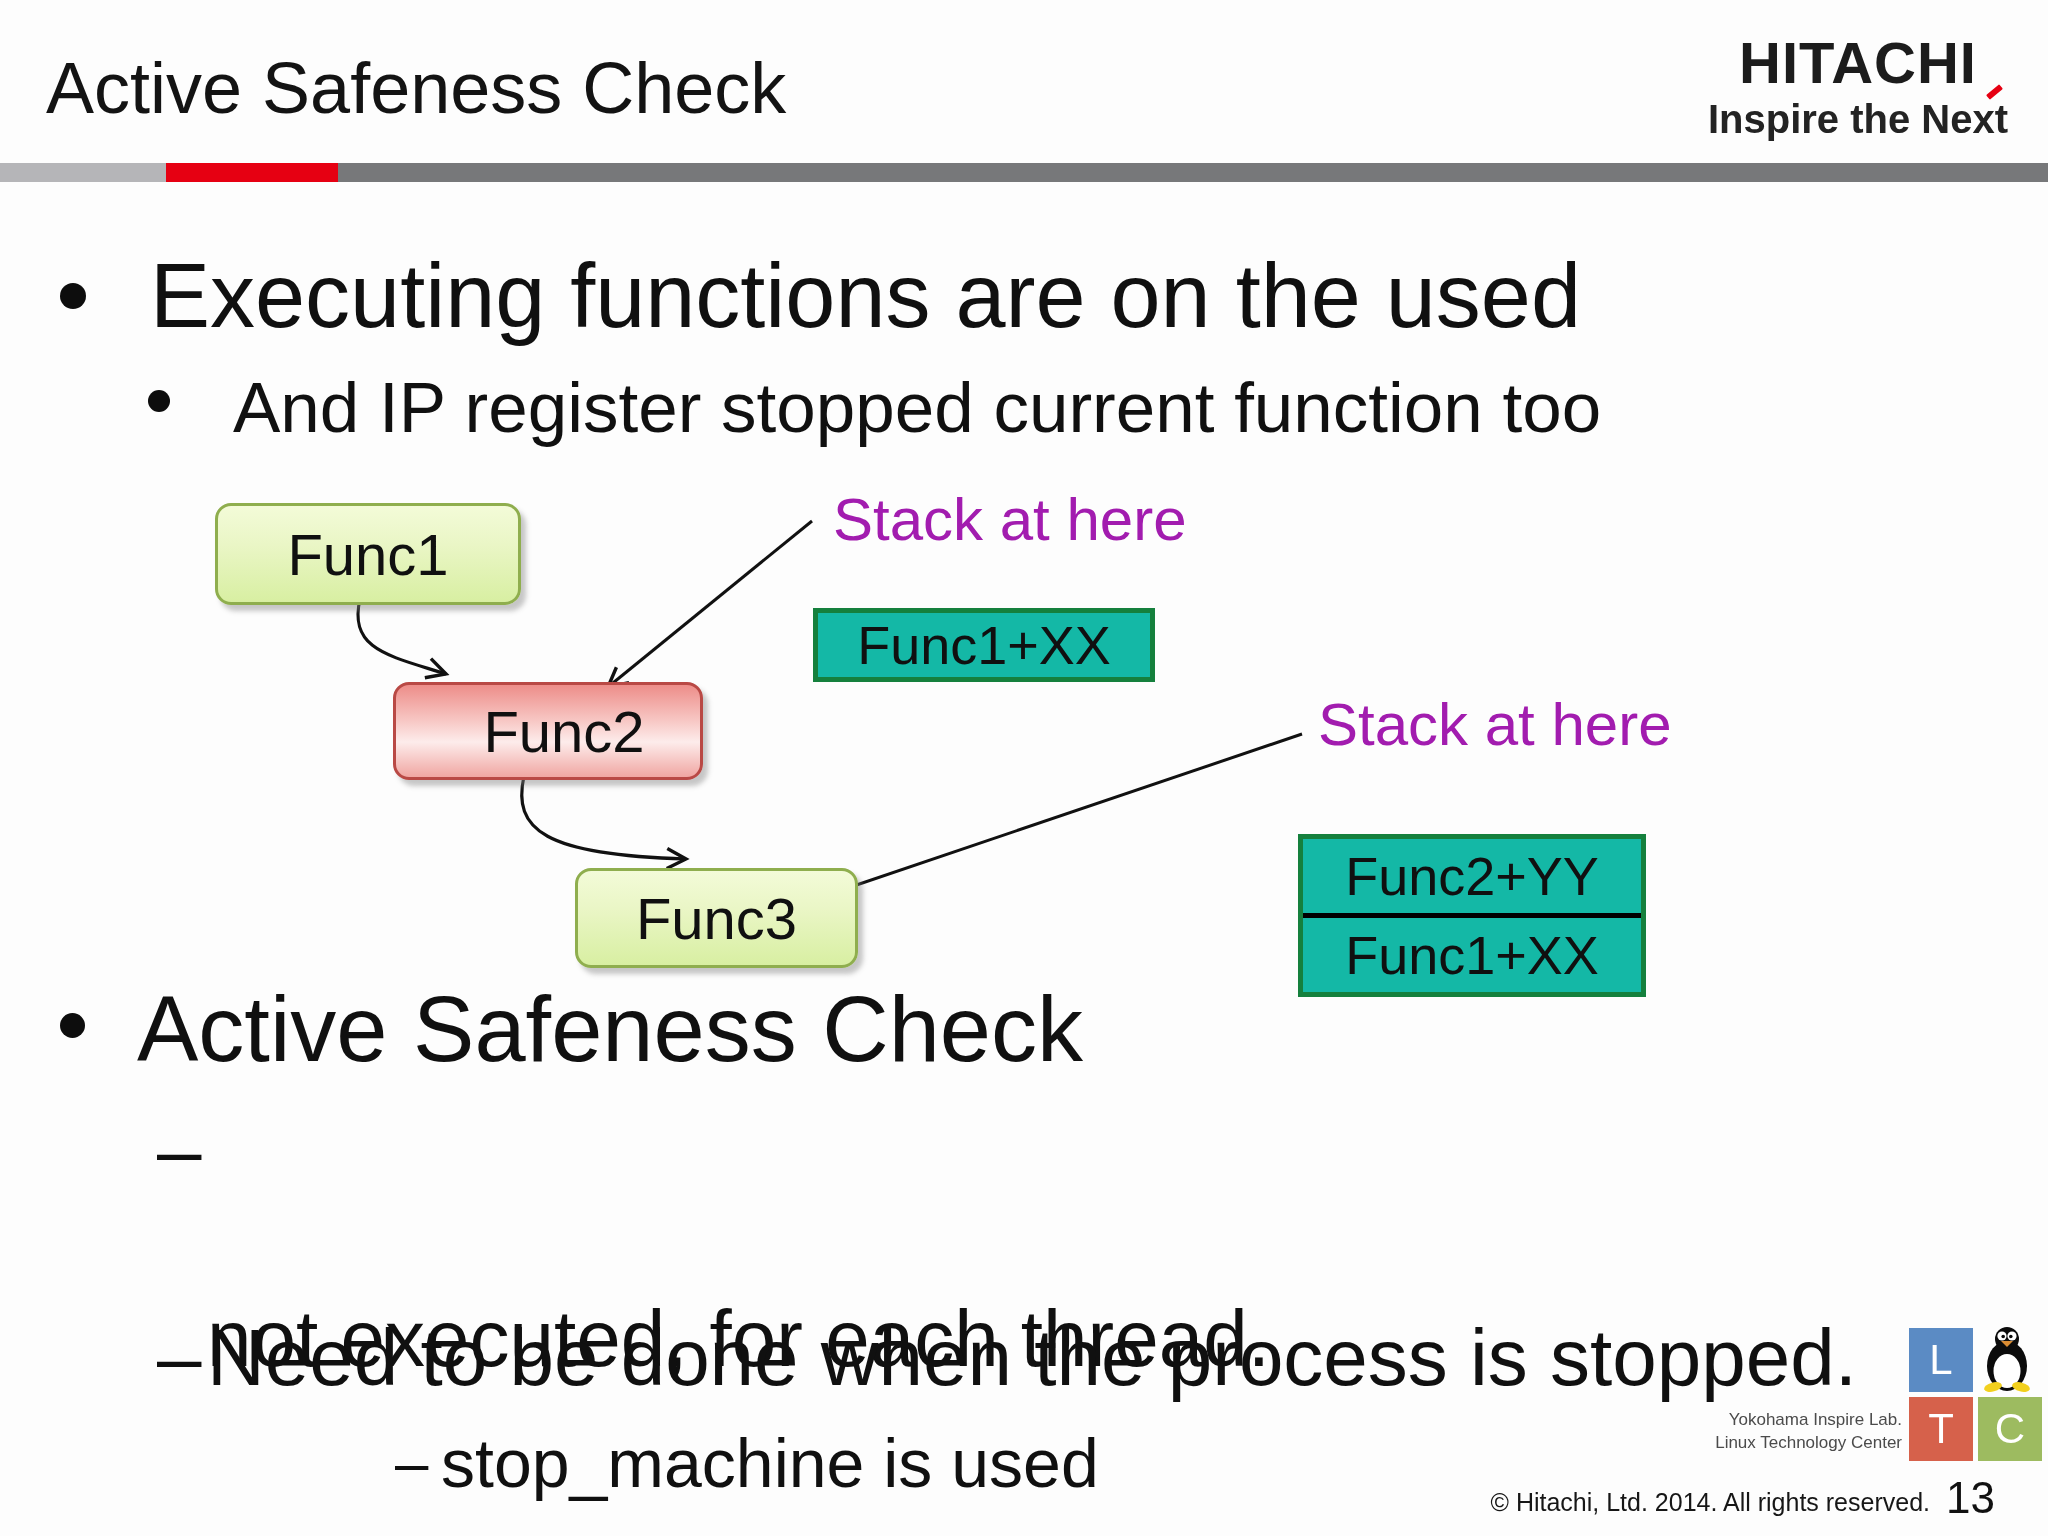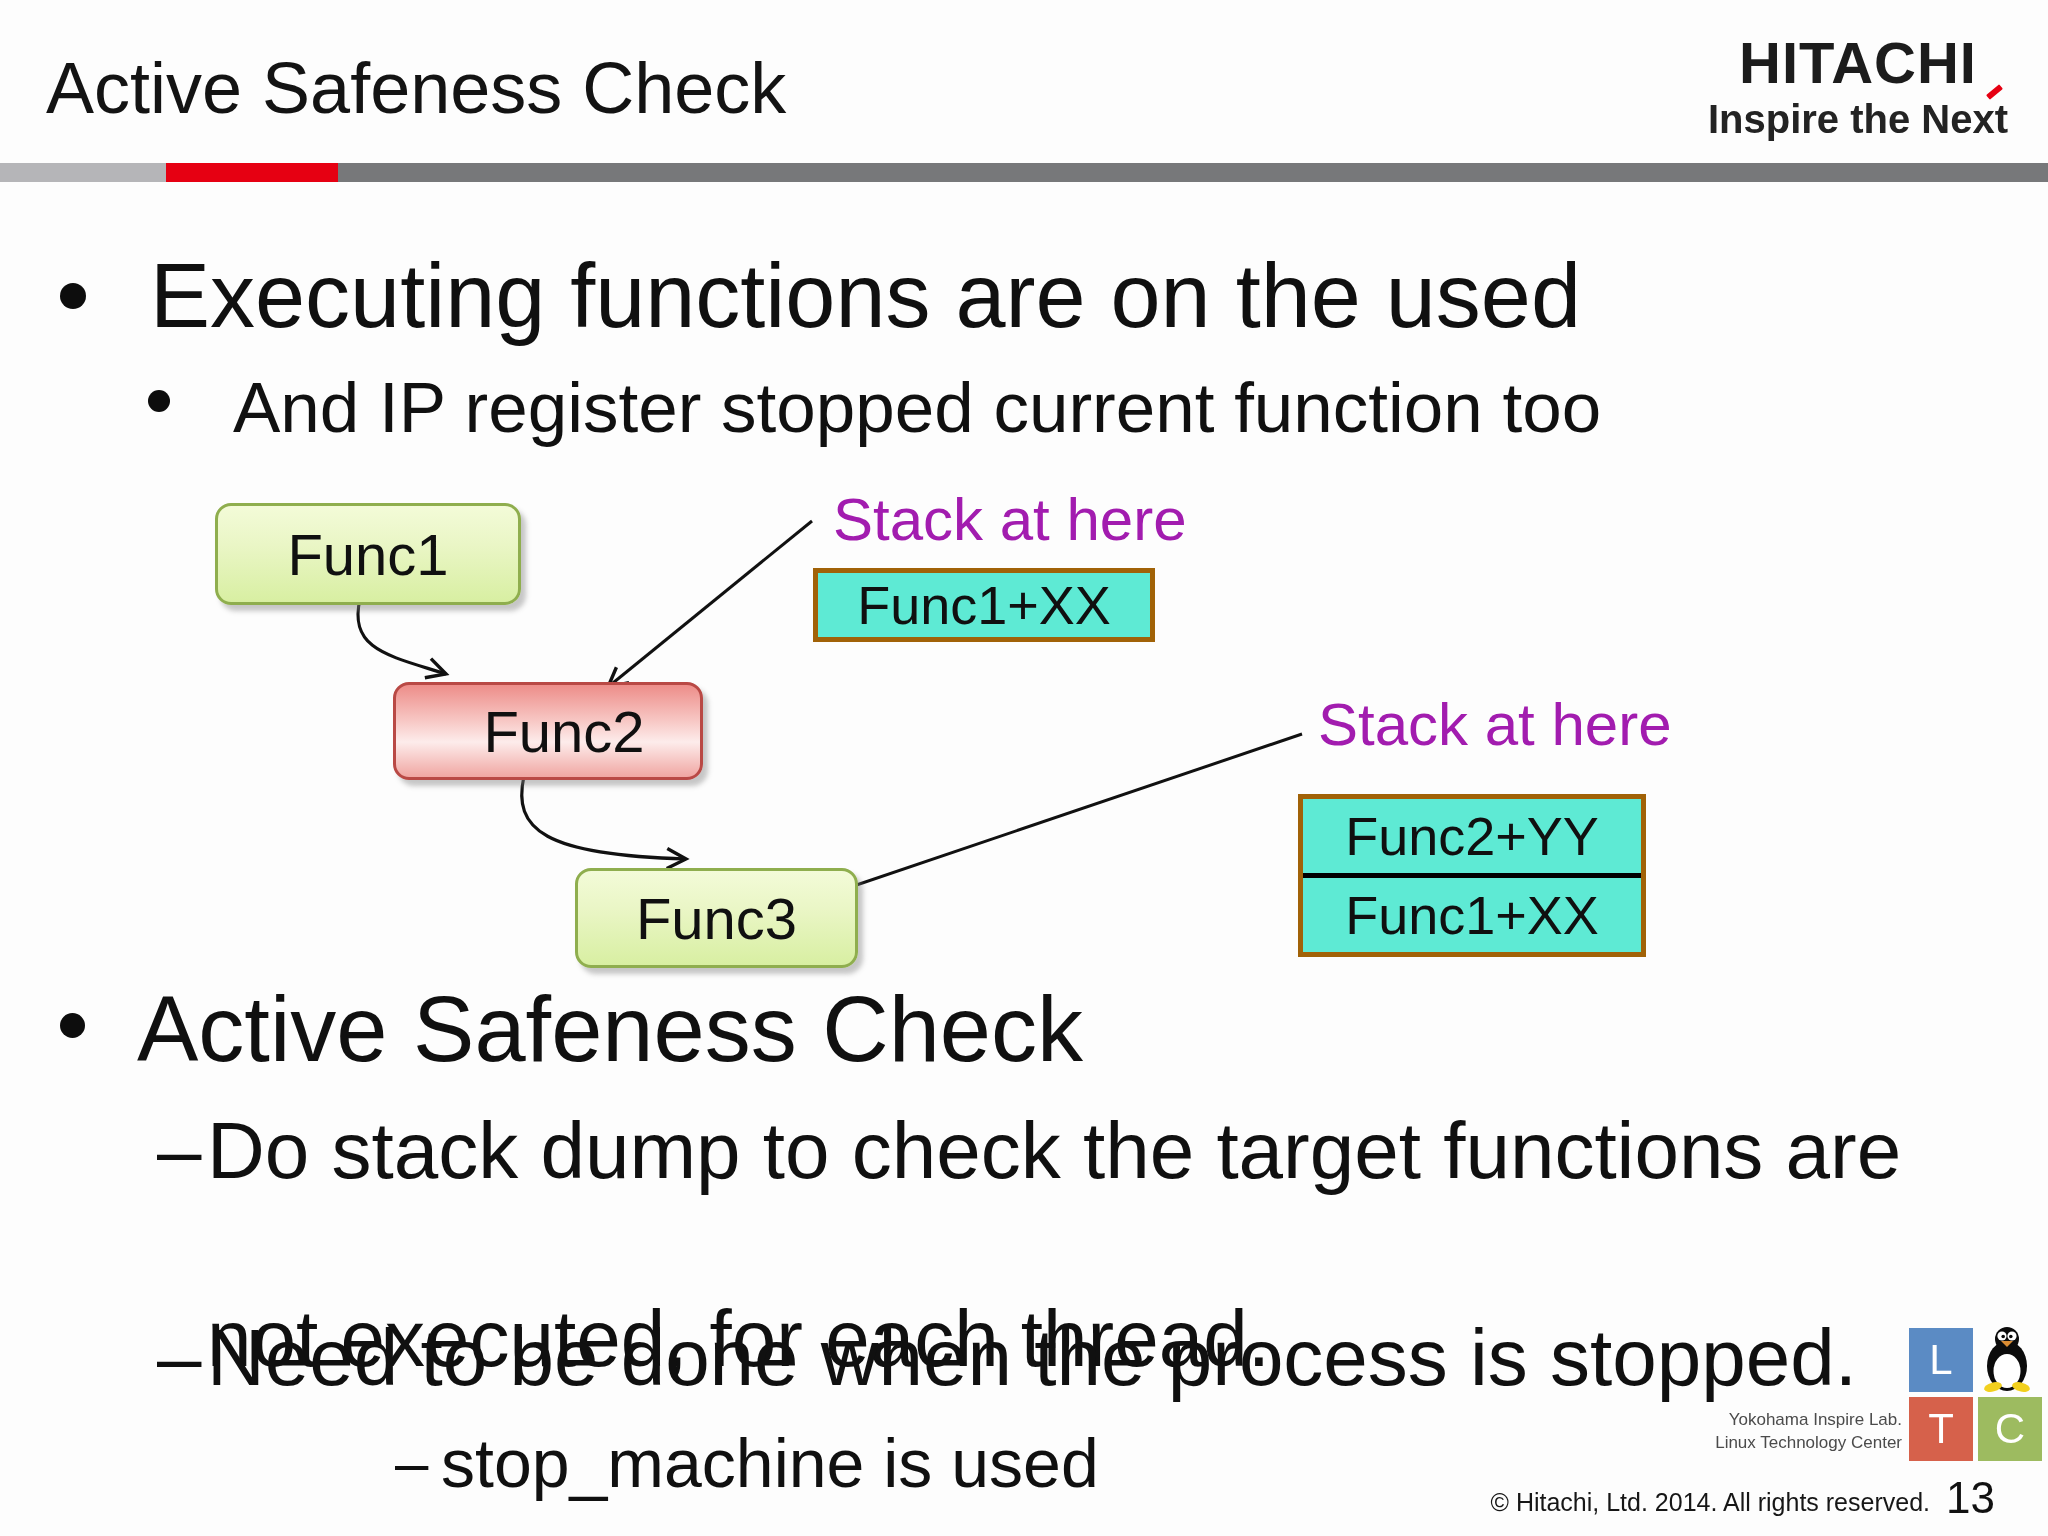--- a/index.html
+++ b/index.html
@@ -43,21 +43,21 @@
   .fbox{position:absolute;display:flex;align-items:center;justify-content:center;
         font-size:58px;border-radius:16px;border:3px solid;box-shadow:5px 6px 5px rgba(130,130,130,.45);}
   .fgreen{background:linear-gradient(180deg,#f3fbd8 0%,#eaf6c6 40%,#d8efa2 100%);border-color:var(--func_green_border);}
   .fred{background:linear-gradient(180deg,#ed8d89 0%,#f7c6c3 38%,#fdeceb 62%,#f0a6a2 100%);border-color:var(--func_red_border);padding-left:32px;}
   .func1{left:215px;top:503px;width:300px;height:96px;}
   .func2{left:393px;top:682px;width:272px;height:92px;}
   .func3{left:575px;top:868px;width:277px;height:94px;}
   .stacklabel{font-size:60px;color:#a21caf;}
   .slab1{left:833px;top:490px;}
   .slab2{left:1318px;top:695px;}
-  .stackbox{position:absolute;background:#5eead4;border:5px solid #a16207;}
+  .stackbox{position:absolute;background:#14b8a6;border:5px solid #15803d;margin-top:40px;}
   .stack1{left:813px;top:568px;width:332px;height:64px;}
   .srow{display:flex;align-items:center;justify-content:center;font-size:54px;height:64px;}
   .stack2{left:1298px;top:794px;width:338px;}
   .stack2 .srow{height:74px;}
   .stack2 .srow + .srow{border-top:5px solid #000;}
   svg.arrows{position:absolute;left:0;top:0;pointer-events:none;}
   
   .orgtext{right:146px;top:1408px;text-align:right;font-size:17px;line-height:23px;color:#4b4b4b;white-space:normal;}
   .sq{position:absolute;width:64px;height:64px;display:flex;align-items:center;justify-content:center;
       color:#fff;font-size:42px;}
@@ -129,21 +129,21 @@
     <div class="srow">Func1+XX</div>
   </div>
 
   <div class="abs brow b2">
     <span class="dot"></span>
     <span>Active Safeness Check</span>
   </div>
 
   <div class="abs ditem d1">
     <span class="mark">–</span>
-    <span class="txt"><span>Do stack dump to check the target functions are</span><br>
+    <span class="txt"><br>
     <span>not executed, for each thread.</span></span>
   </div>
 
   <div class="abs ditem d2">
     <span class="mark">–</span>
     <span>Need to be done when the process is stopped.</span>
   </div>
 
   <div class="abs d3">
     <span class="mark">–</span>

